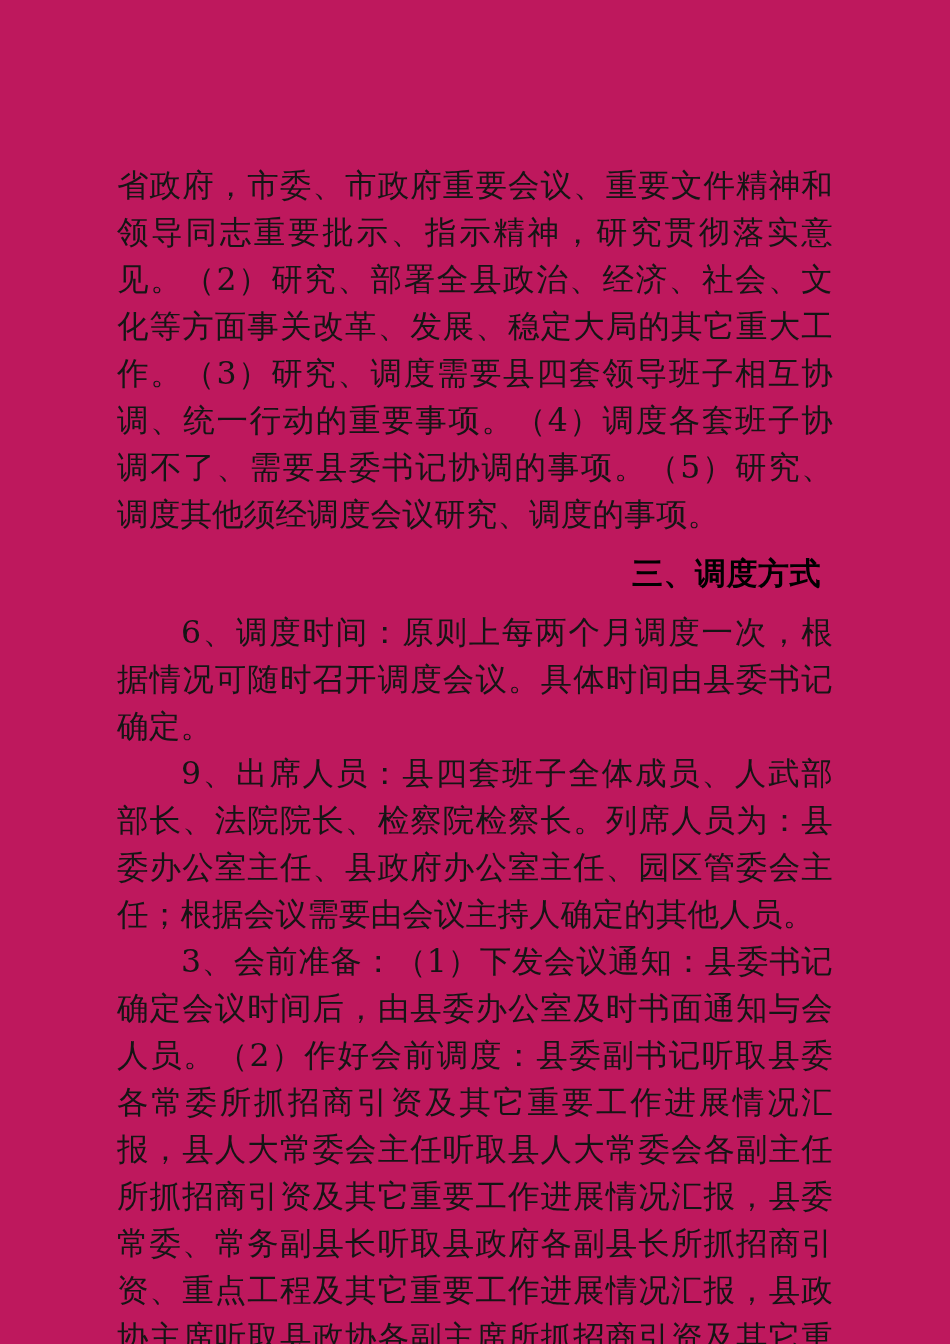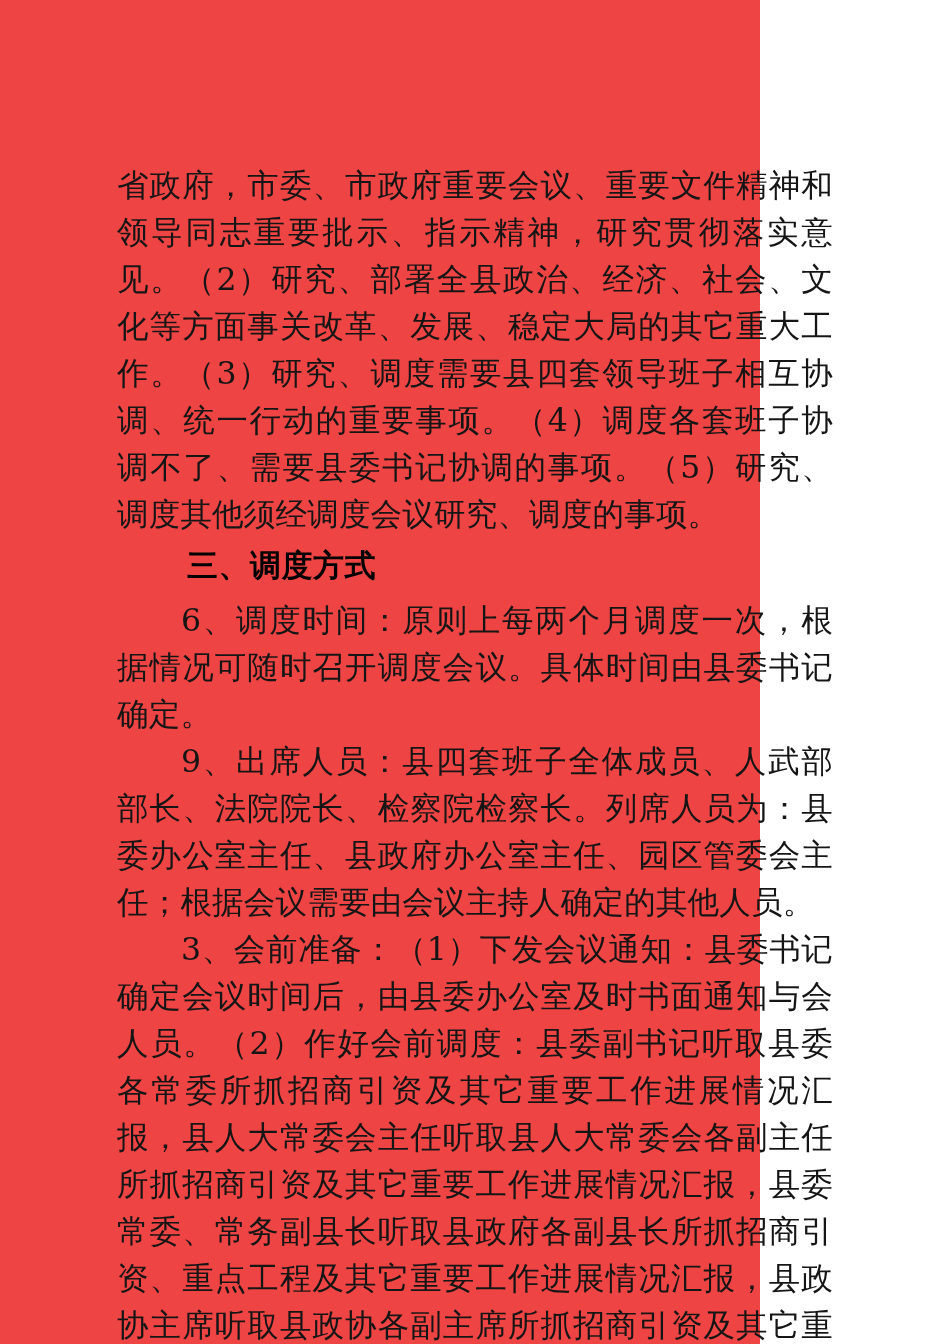--- a/index.html
+++ b/index.html
@@ -12,23 +12,23 @@
     width: 950px;
     height: 1344px;
     overflow: hidden;
     font-family: "DejaVu Serif", "Liberation Serif", serif;
     color: #000000;
     -webkit-font-smoothing: antialiased;
   }
 
   .page {
     position: relative;
-    width: 760px;
+    width: 950px;
     height: 1344px;
-    background: #ef4444;
+    background: #be185d;
     box-sizing: border-box;
   }
 
   .doc-body {
     position: absolute;
     left: 117px;
     top: 162px;
     width: 716px;
   }
 
@@ -46,28 +46,29 @@
     word-break: break-all;
     font-weight: 400;
   }
 
   .para.indent {
     text-indent: 64px;
   }
 
   
   .heading {
-    font-family: Liberation Mono, monospace;
+    font-family: Liberation Serif, serif;
     font-size: 31px;
     line-height: 47px;
     font-weight: 700;
     text-indent: 64px;
-    margin: 6px;
+    margin: 12px;
     color: #000000;
     letter-spacing: 0.5px;
+    text-align: right;
   }
 
   
   .doc-body {
     text-rendering: optimizeLegibility;
   }
 </style>
 </head>
 <body>
 

